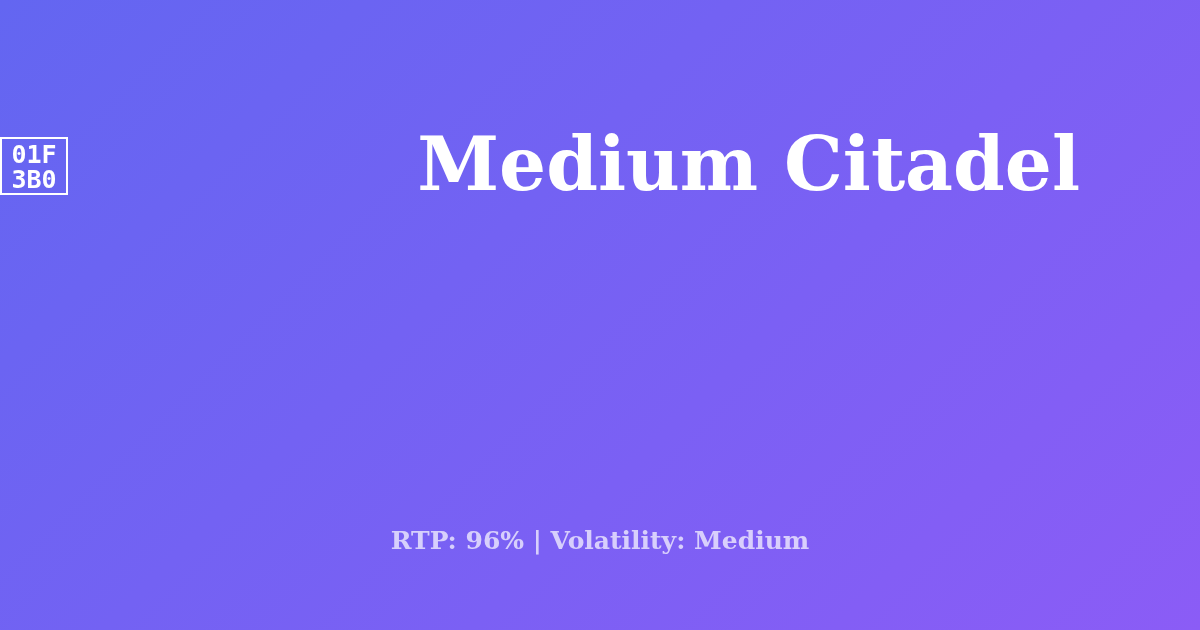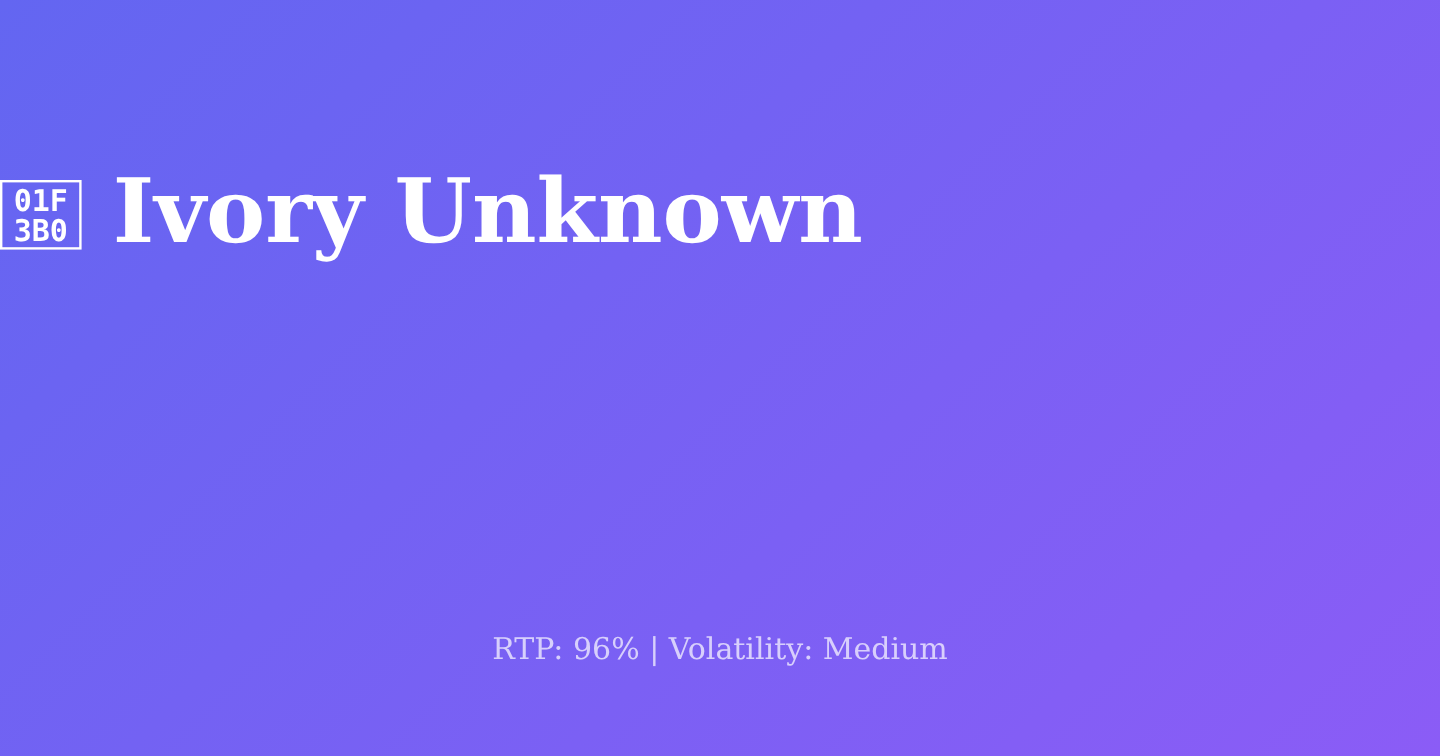--- a/index.html
+++ b/index.html
@@ -25,28 +25,28 @@
     display: flex;
     flex-direction: column;
     align-items: center;
     justify-content: flex-start;
     overflow: hidden;
   }
 
   
   .title-row {
     position: absolute;
-    top: 13px;
+    top: 0;
     left: 0;
     width: 1080px;
     height: 328px;
     display: flex;
     flex-direction: row;
     align-items: center;
-    justify-content: flex-start;
+    justify-content: space-between;
     gap: 26px;
   }
 
   
   .tofu-glyph {
     box-sizing: border-box;
     width: 68px;
     height: 58px;
     border: 2px solid #FFFFFF;
     display: flex;
@@ -99,40 +99,40 @@
   }
 
   
   .game-stats {
     position: absolute;
     top: 525px;
     left: 0;
     width: 1200px;
     text-align: center;
     font-family: "DejaVu Serif", "Liberation Serif", serif;
-    font-weight: 400;
+    font-weight: 700;
     font-size: 25px;
     line-height: 32px;
     color: rgba(255, 255, 255, 0.70);
     white-space: nowrap;
     margin: 0;
   }
 </style>
 </head>
 <body>
 
 <div class="og-card">
 
   <div class="title-row">
 
     <div class="tofu-glyph">
       <span>01F</span>
       <span>3B0</span>
     </div>
 
-    <h1 class="game-title">Ivory Unknown</h1>
+    <h1 class="game-title">Medium Citadel</h1>
 
   </div>
 
 
   <div class="game-stats">RTP: 96% | Volatility: Medium</div>
 
 </div>
 
 </body></html>

